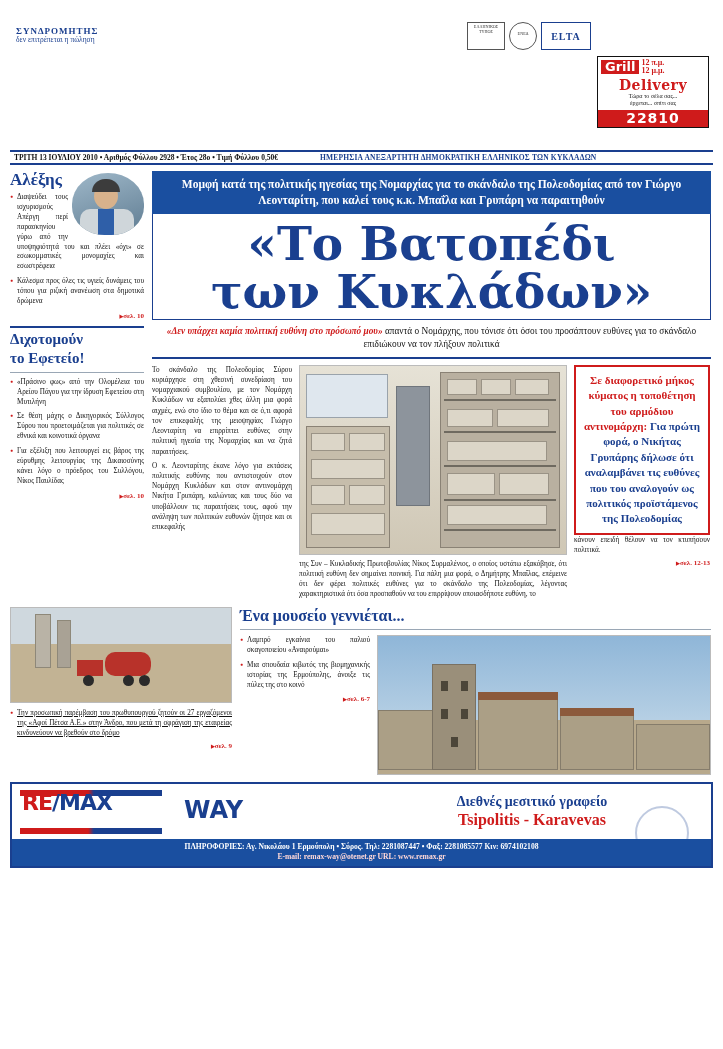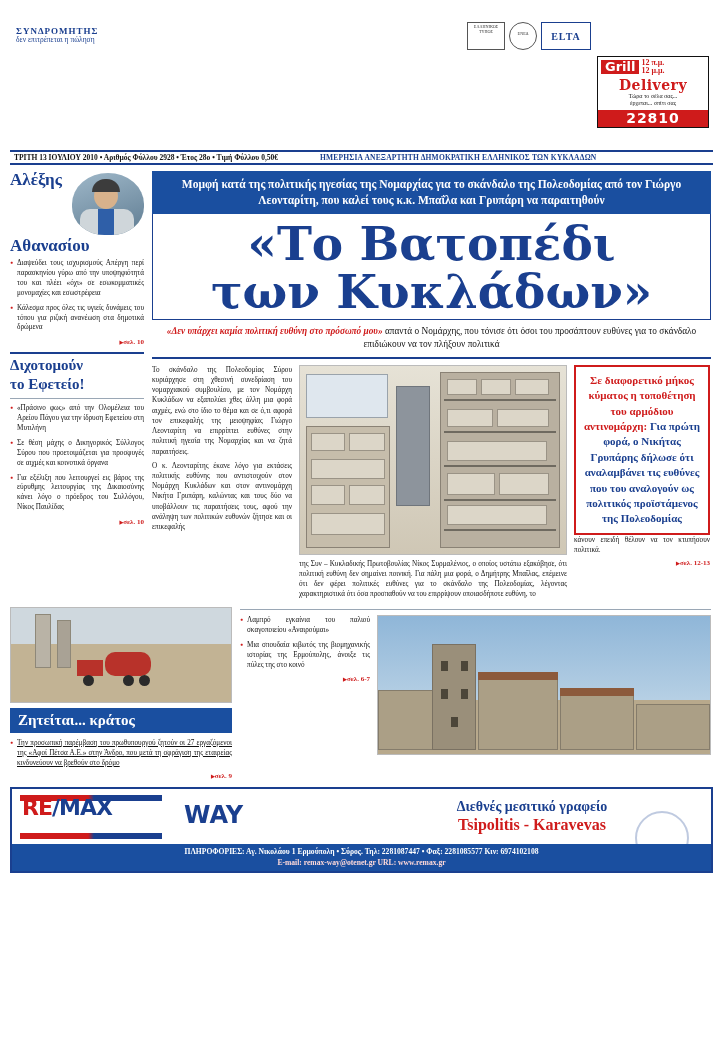--- a/index.html
+++ b/index.html
@@ -275,37 +275,36 @@
   <div class="content">
 
     <div class="col-left">
       <div class="lead-photo">
         <div class="body"></div>
         <div class="shirt"></div>
         <div class="face"></div>
         <div class="hair"></div>
       </div>
       <div class="lead-name">Αλέξης</div>
-      <div class="lead-name">Αθανασίου</div>
 
       <div class="bullets">
         <p>Διαψεύδει τους ισχυρισμούς Απέργη περί παρασκηνίου γύρω από την υποψηφιότητά του και πλέει «όχι» σε εσωκομματικές μονομαχίες και εσωστρέφεια</p>
         <p>Κάλεσμα προς όλες τις υγιείς δυνάμεις του τόπου για ριζική ανανέωση στα δημοτικά δρώμενα</p>
       </div>
       <div class="pagref">σελ. 10</div>
 
       <div class="rule-blue"></div>
 
       <div class="sec-head">Διχοτομούν</div>
       <div class="sec-head">το Εφετείο!</div>
       <div class="rule-thin"></div>
 
       <div class="bullets">
         <p>«Πράσινο φως» από την Ολομέλεια του Αρείου Πάγου για την ίδρυση Εφετείου στη Μυτιλήνη</p>
-        <p>Σε θέση μάχης ο Δικηγορικός Σύλλογος Σύρου που προετοιμάζεται για προσφυγές σε αιχμές και κοινοτικά όργανα</p>
+        <p>Σε θέση μάχης ο Δικηγορικός Σύλλογος Σύρου που προετοιμάζεται για πολιτικές σε εθνικά και κοινοτικά όργανα</p>
         <p>Για εξέλιξη που λειτουργεί εις βάρος της εύρυθμης λειτουργίας της Δικαιοσύνης κάνει λόγο ο πρόεδρος του Συλλόγου, Νίκος Παυλίδας</p>
       </div>
       <div class="pagref">σελ. 10</div>
     </div>
 
     <div class="col-main">
 
       <div class="kicker">Μομφή κατά της πολιτικής ηγεσίας της Νομαρχίας για το σκάνδαλο της Πολεοδομίας από τον Γιώργο Λεονταρίτη, που καλεί τους κ.κ. Μπαΐλα και Γρυπάρη να παραιτηθούν</div>
 
       <div class="headline-wrap">
@@ -385,28 +384,28 @@
         <div class="silo"></div>
         <div class="silo2"></div>
         <div class="mixer">
           <div class="drum"></div>
           <div class="cab"></div>
           <div class="w1"></div>
           <div class="w2"></div>
           <div class="w3"></div>
         </div>
       </div>
-      <div class="blue-head-bar">Ζητείται... κράτος</div>
       <div class="low-bullets">
         <p>Την προσωπική παρέμβαση του πρωθυπουργού ζητούν οι 27 εργαζόμενοι της «Αφοί Πέτσα Α.Ε.» στην Άνδρο, που μετά τη σφράγιση της εταιρείας κινδυνεύουν να βρεθούν στο δρόμο</p>
       </div>
       <div class="pagref">σελ. 9</div>
     </div>
 
     <div class="low-right">
+      <div class="museum-head">Ένα μουσείο γεννιέται...</div>
       <div class="rule-thin" style="margin:2px 0 5px 0"></div>
       <div class="museum-row">
         <div class="museum-txt">
           <p>Λαμπρό εγκαίνια του παλιού σκαγοποιείου «Αναιρούμαι»</p>
           <p>Μια σπουδαία κιβωτός της βιομηχανικής ιστορίας της Ερμούπολης, άνοιξε τις πύλες της στο κοινό</p>
           <div class="pagref">σελ. 6-7</div>
         </div>
         <div class="photo photo-museum">
           <div class="sky"></div>
           <div class="hill"></div>

